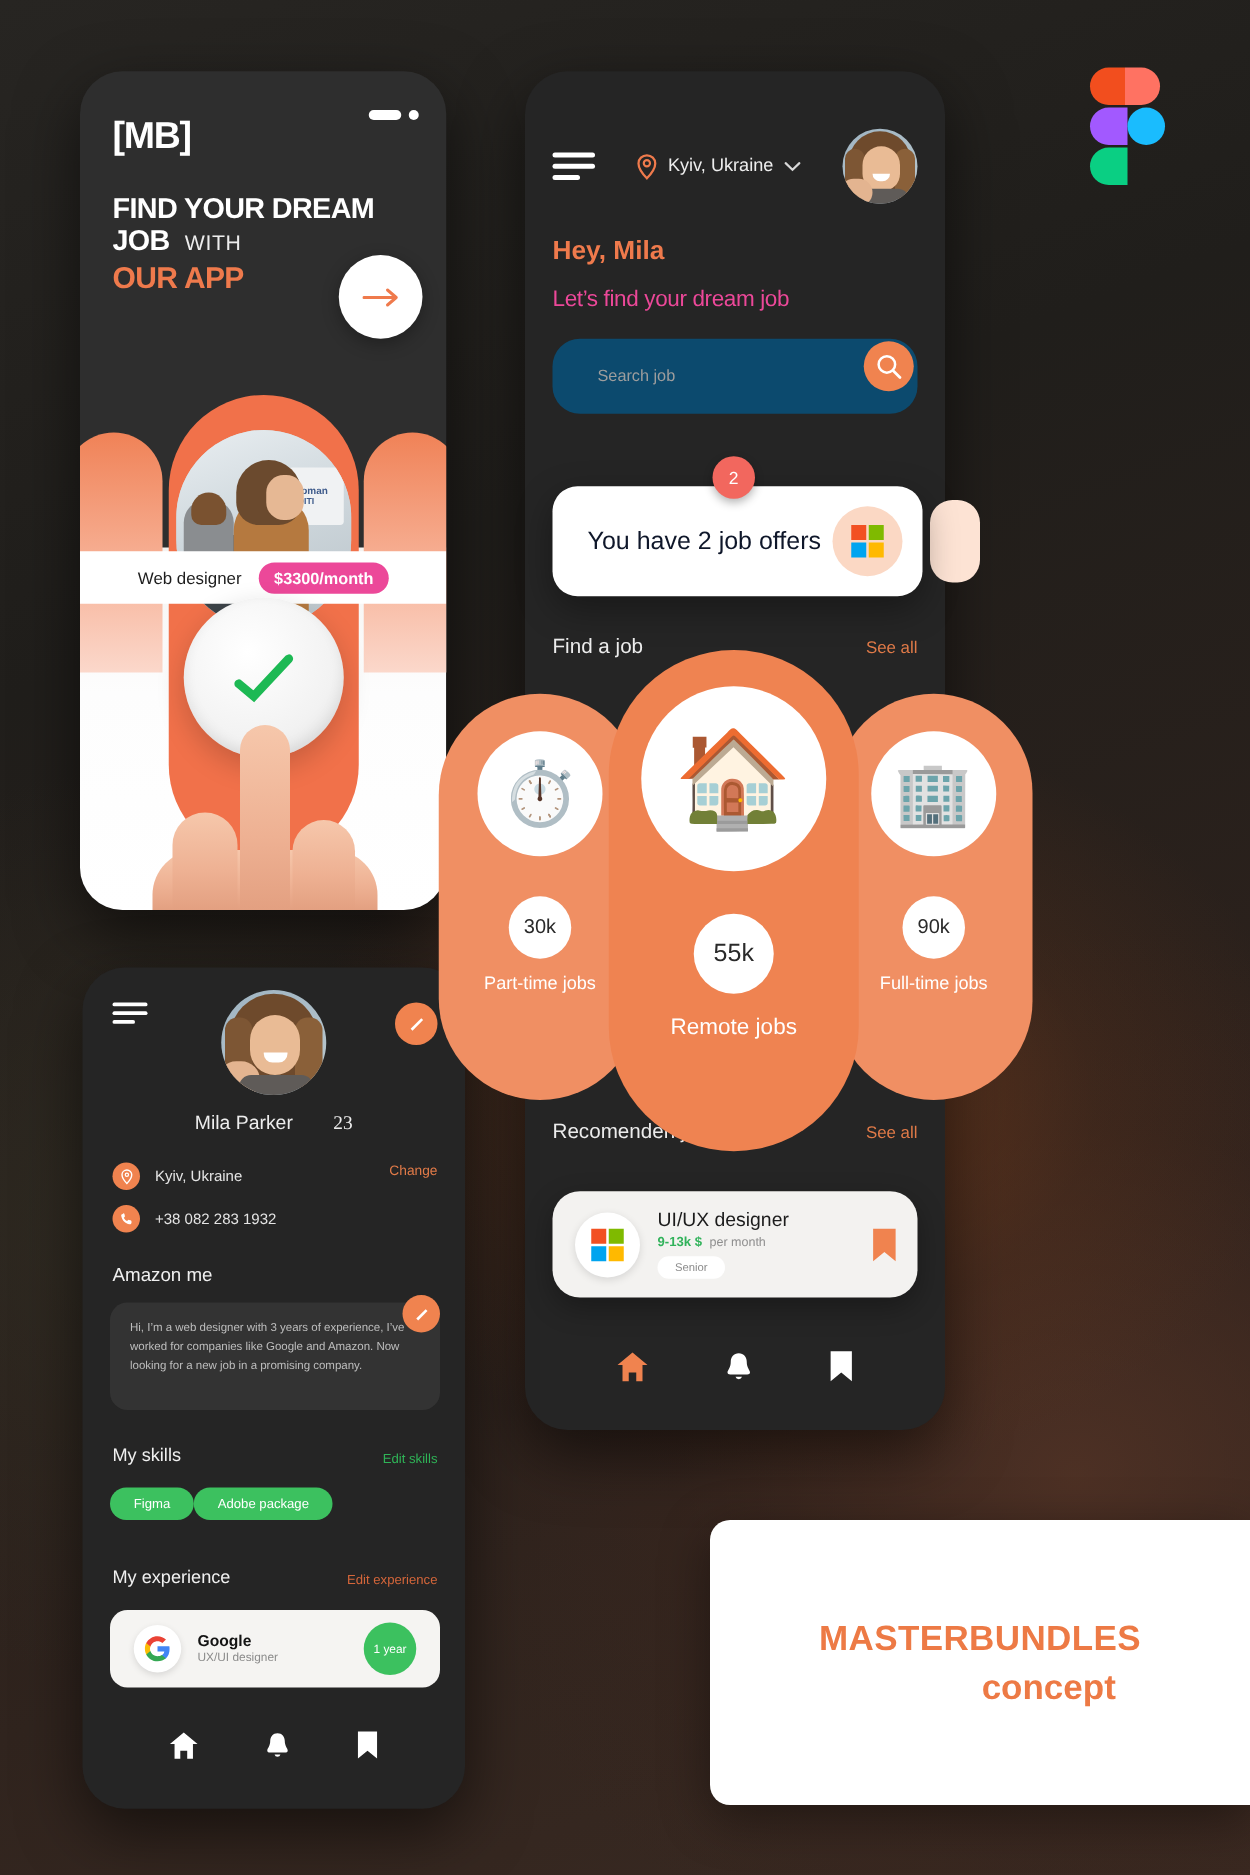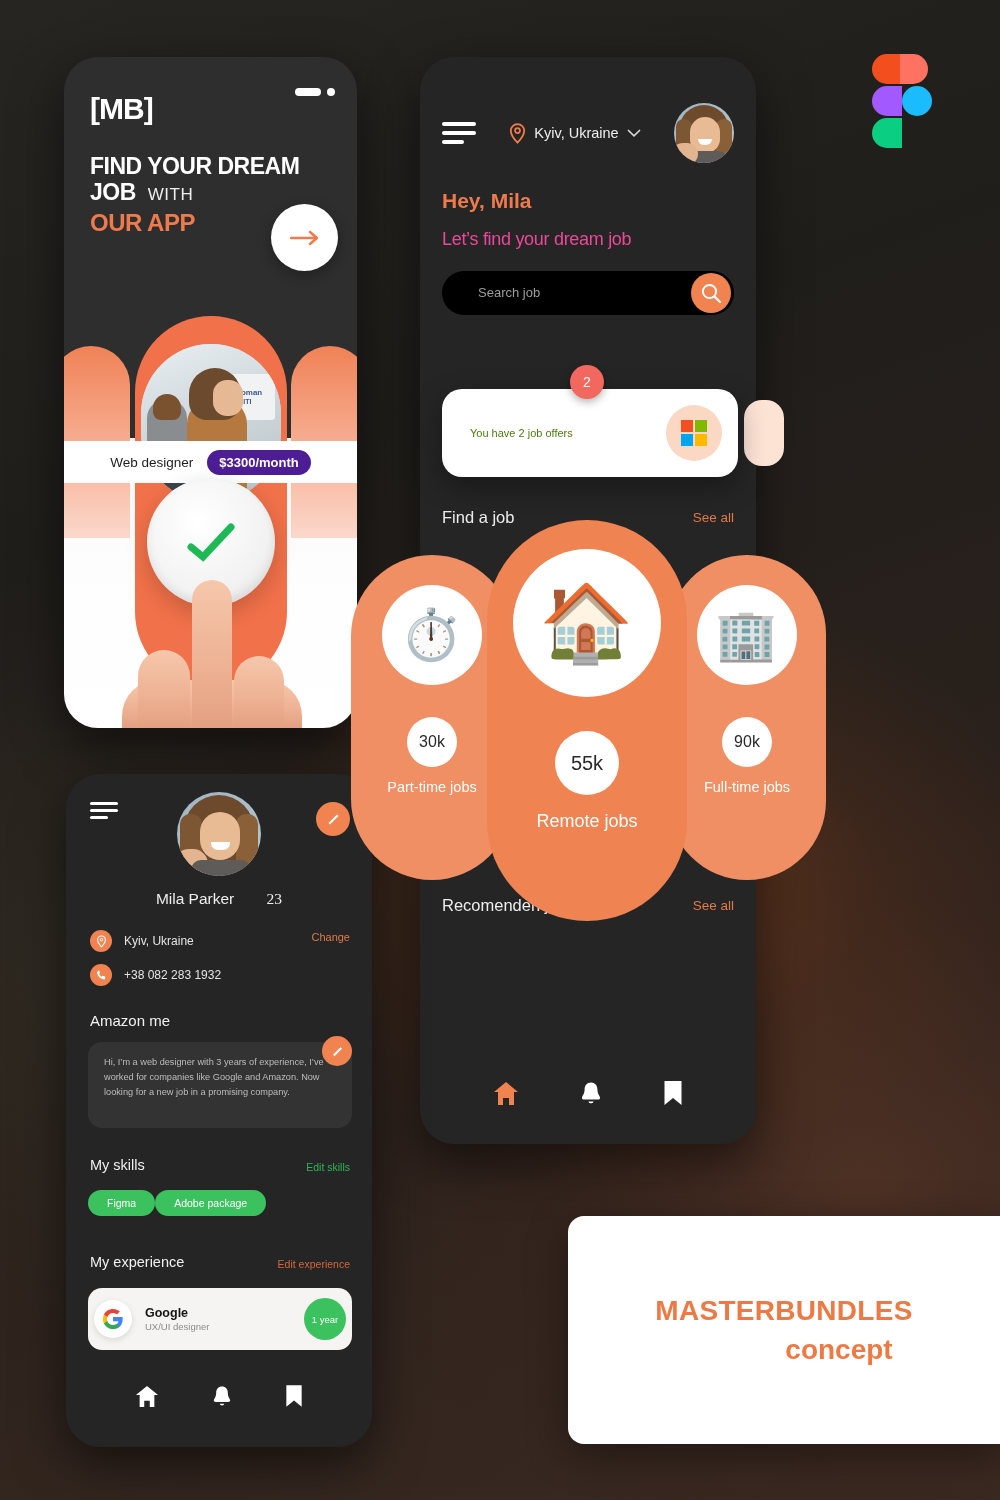--- a/index.html
+++ b/index.html
@@ -79,21 +79,21 @@
   .photo-oval .mag b { position:absolute; left:3px; top:14px; font-size:8px; color:#3d5a8a; font-weight:bold; }
   .photo-oval .mag i { position:absolute; left:3px; top:24px; font-size:7px; color:#3d5a8a; font-weight:bold; font-style:normal;}
   .photo-oval .man   { position:absolute; left:6px; top:56px; width:40px; height:54px; background:#8a8d90; border-radius:18px 18px 4px 4px; }
   .photo-oval .manh  { position:absolute; left:12px; top:50px; width:28px; height:26px; background:#7a5230; border-radius:14px 14px 8px 8px; }
   #p1-joblabel {
     position:absolute; left:0; right:0; bottom:245px; height:42px;
     background:#fff; display:flex; align-items:center; justify-content:center; gap:14px;
   }
   #p1-joblabel .t { font-size:13.5px; color:#1d1d1d; }
   #p1-joblabel .sal {
-    background:#4c1d95; color:#fff; font-size:13px; font-weight:bold;
+    background:#ec4899; color:#fff; font-size:13px; font-weight:bold;
     padding:5px 12px; border-radius:14px;
   }
   #p1-button {
     position:absolute; left:50%; transform:translateX(-50%); bottom:122px;
     width:128px; height:128px; border-radius:50%;
     background:radial-gradient(circle at 40% 34%, #ffffff 0%, #f2f2f2 62%, #dedede 100%);
     box-shadow: 0 8px 22px rgba(0,0,0,0.18), inset 0 -4px 10px rgba(0,0,0,0.08);
     display:flex; align-items:center; justify-content:center;
   }
   #p1-check { width:56px; height:42px; }
@@ -124,36 +124,36 @@
   .av-hair { position:absolute; left:5px; top:2px; width:50px; height:52px; background:#6e4a2c; border-radius:26px 26px 18px 18px;}
   .av-hairL{ position:absolute; left:2px; top:16px; width:16px; height:42px; background:#7d5634; border-radius:10px;}
   .av-hairR{ position:absolute; right:2px; top:16px; width:16px; height:42px; background:#8a6039; border-radius:10px;}
   .av-face { position:absolute; left:16px; top:14px; width:30px; height:36px; background:#e9bb95; border-radius:15px 15px 14px 14px;}
   .av-sm   { position:absolute; left:24px; top:36px; width:14px; height:6px; background:#fff; border-radius:0 0 7px 7px;}
   .av-arm  { position:absolute; left:-2px; bottom:-2px; width:26px; height:22px; background:#e3b490; border-radius:12px;}
   .av-body { position:absolute; left:10px; bottom:-8px; width:44px; height:20px; background:#5f5b58; border-radius:10px;}
   #p2-hey { margin-top:26px; font-size:21px; font-weight:bold; color:#ef7a4c; }
   #p2-sub { margin-top:16px; font-size:18px; color:#ec4899; line-height:1.22; letter-spacing:-0.3px; }
   #p2-search {
-    margin-top:20px; height:44px; background:#000000; border-radius:22px;
+    margin-top:20px; height:60px; background:#0c4a6e; border-radius:22px;
     display:flex; align-items:center; padding-left:36px; position:relative;
   }
   #p2-search .ph { font-size:13px; color:#9d9d9d; }
   #p2-searchbtn {
     position:absolute; right:3px; top:2px; width:40px; height:40px; border-radius:50%;
     background:#f0834f; display:flex; align-items:center; justify-content:center;
   }
   
   #p2-offers {
     position:absolute; left:442px; top:389px; width:296px; height:88px;
     background:#fff; border-radius:20px; display:flex; align-items:center;
     padding:0 16px 0 28px; justify-content:space-between;
     box-shadow:0 10px 28px rgba(0,0,0,0.35); z-index:6;
   }
-  #p2-offers .txt { font-size:11px; color:#4d7c0f; }
+  #p2-offers .txt { font-size:20px; color:#0f172a; }
   #p2-offers .msbadge {
     width:56px; height:56px; border-radius:50%; background:#fbd8c4;
     display:flex; align-items:center; justify-content:center;
   }
   #p2-offers-peek {
     position:absolute; left:744px; top:400px; width:40px; height:66px;
     background:#fde3d4; border-radius:18px; z-index:5;
   }
   #p2-offers-badge {
     position:absolute; left:570px; top:365px; width:34px; height:34px; border-radius:50%;
@@ -249,21 +249,21 @@
   .p3-sec-h { position:absolute; left:24px; font-size:14.5px; color:#f0f0f0; }
   .p3-sec-a { position:absolute; right:22px; font-size:10.5px; }
   #p3-skills-h { top:383px; }
   #p3-skills-a { top:387px; color:#2fb457; }
   #p3-chips { position:absolute; left:22px; top:416px; display:flex; gap:0; }
   .chip { background:#3cc15f; color:#fff; font-size:10.5px; padding:7px 19px; border-radius:13px; }
   #p3-exp-h { top:480px; }
   #p3-exp-a { top:484px; color:#d5663a; }
   #p3-exp-card {
     position:absolute; left:22px; top:514px; width:264px; height:62px;
-    background:#f5f4f2; border-radius:14px; display:flex; align-items:center; padding:0 6px;
+    background:#f5f4f2; border-radius:14px; display:flex; align-items:center; padding:0 19px;
   }
   #p3-exp-card .glogo {
     width:38px; height:38px; border-radius:50%; background:#fff;
     display:flex; align-items:center; justify-content:center;
     box-shadow:0 2px 6px rgba(0,0,0,.12);
   }
   #p3-exp-card .mid { flex:1; padding-left:13px; }
   #p3-exp-card .cn { font-size:12.5px; color:#141414; font-weight:bold; }
   #p3-exp-card .cr { font-size:9.5px; color:#8b8b8b; margin-top:1px; }
   #p3-exp-card .yr {
@@ -457,20 +457,41 @@
     <span class="iconcirc">🏢</span>
     <span class="numcirc">90k</span>
     <span class="catlabel">Full-time  jobs</span>
   </div>
 
   <div id="p2-sec-rec" class="p2-secrow">
     <span class="title">Recomenden job list</span>
     <span class="seeall">See all</span>
   </div>
 
+  <div id="p2-joblist">
+    <span class="logo">
+      <span class="msgrid" style="width:26px;height:26px;">
+        <i style="background:#f25022;"></i>
+          <i style="background:#7fba00;"></i>
+        <i style="background:#00a4ef;"></i>
+          <i style="background:#ffb900;"></i>
+      </span>
+    </span>
+    <span class="mid">
+      <span class="jt">UI/UX designer</span>
+      <span class="jpayrow">
+        <span class="jp">9-13k $</span>
+        <span class="jpm">per month</span>
+      </span>
+      <span class="lvl">Senior</span>
+    </span>
+    <svg width="21" height="28" viewBox="0 0 21 28">
+      <path d="M1.5 1 H19.5 V27 L10.5 19.5 L1.5 27 Z" fill="#f0834f"></path>
+    </svg>
+  </div>
 
   <div class="phone" id="phone3">
 
     <div id="p3-topbar">
       <div class="hamburger" style="width:28px;height:17px;">
         <span style="height:3px;"></span>
           <span style="height:3px;"></span>
           <span style="height:3px;"></span>
       </div>
       <div id="p3-editbtn">

